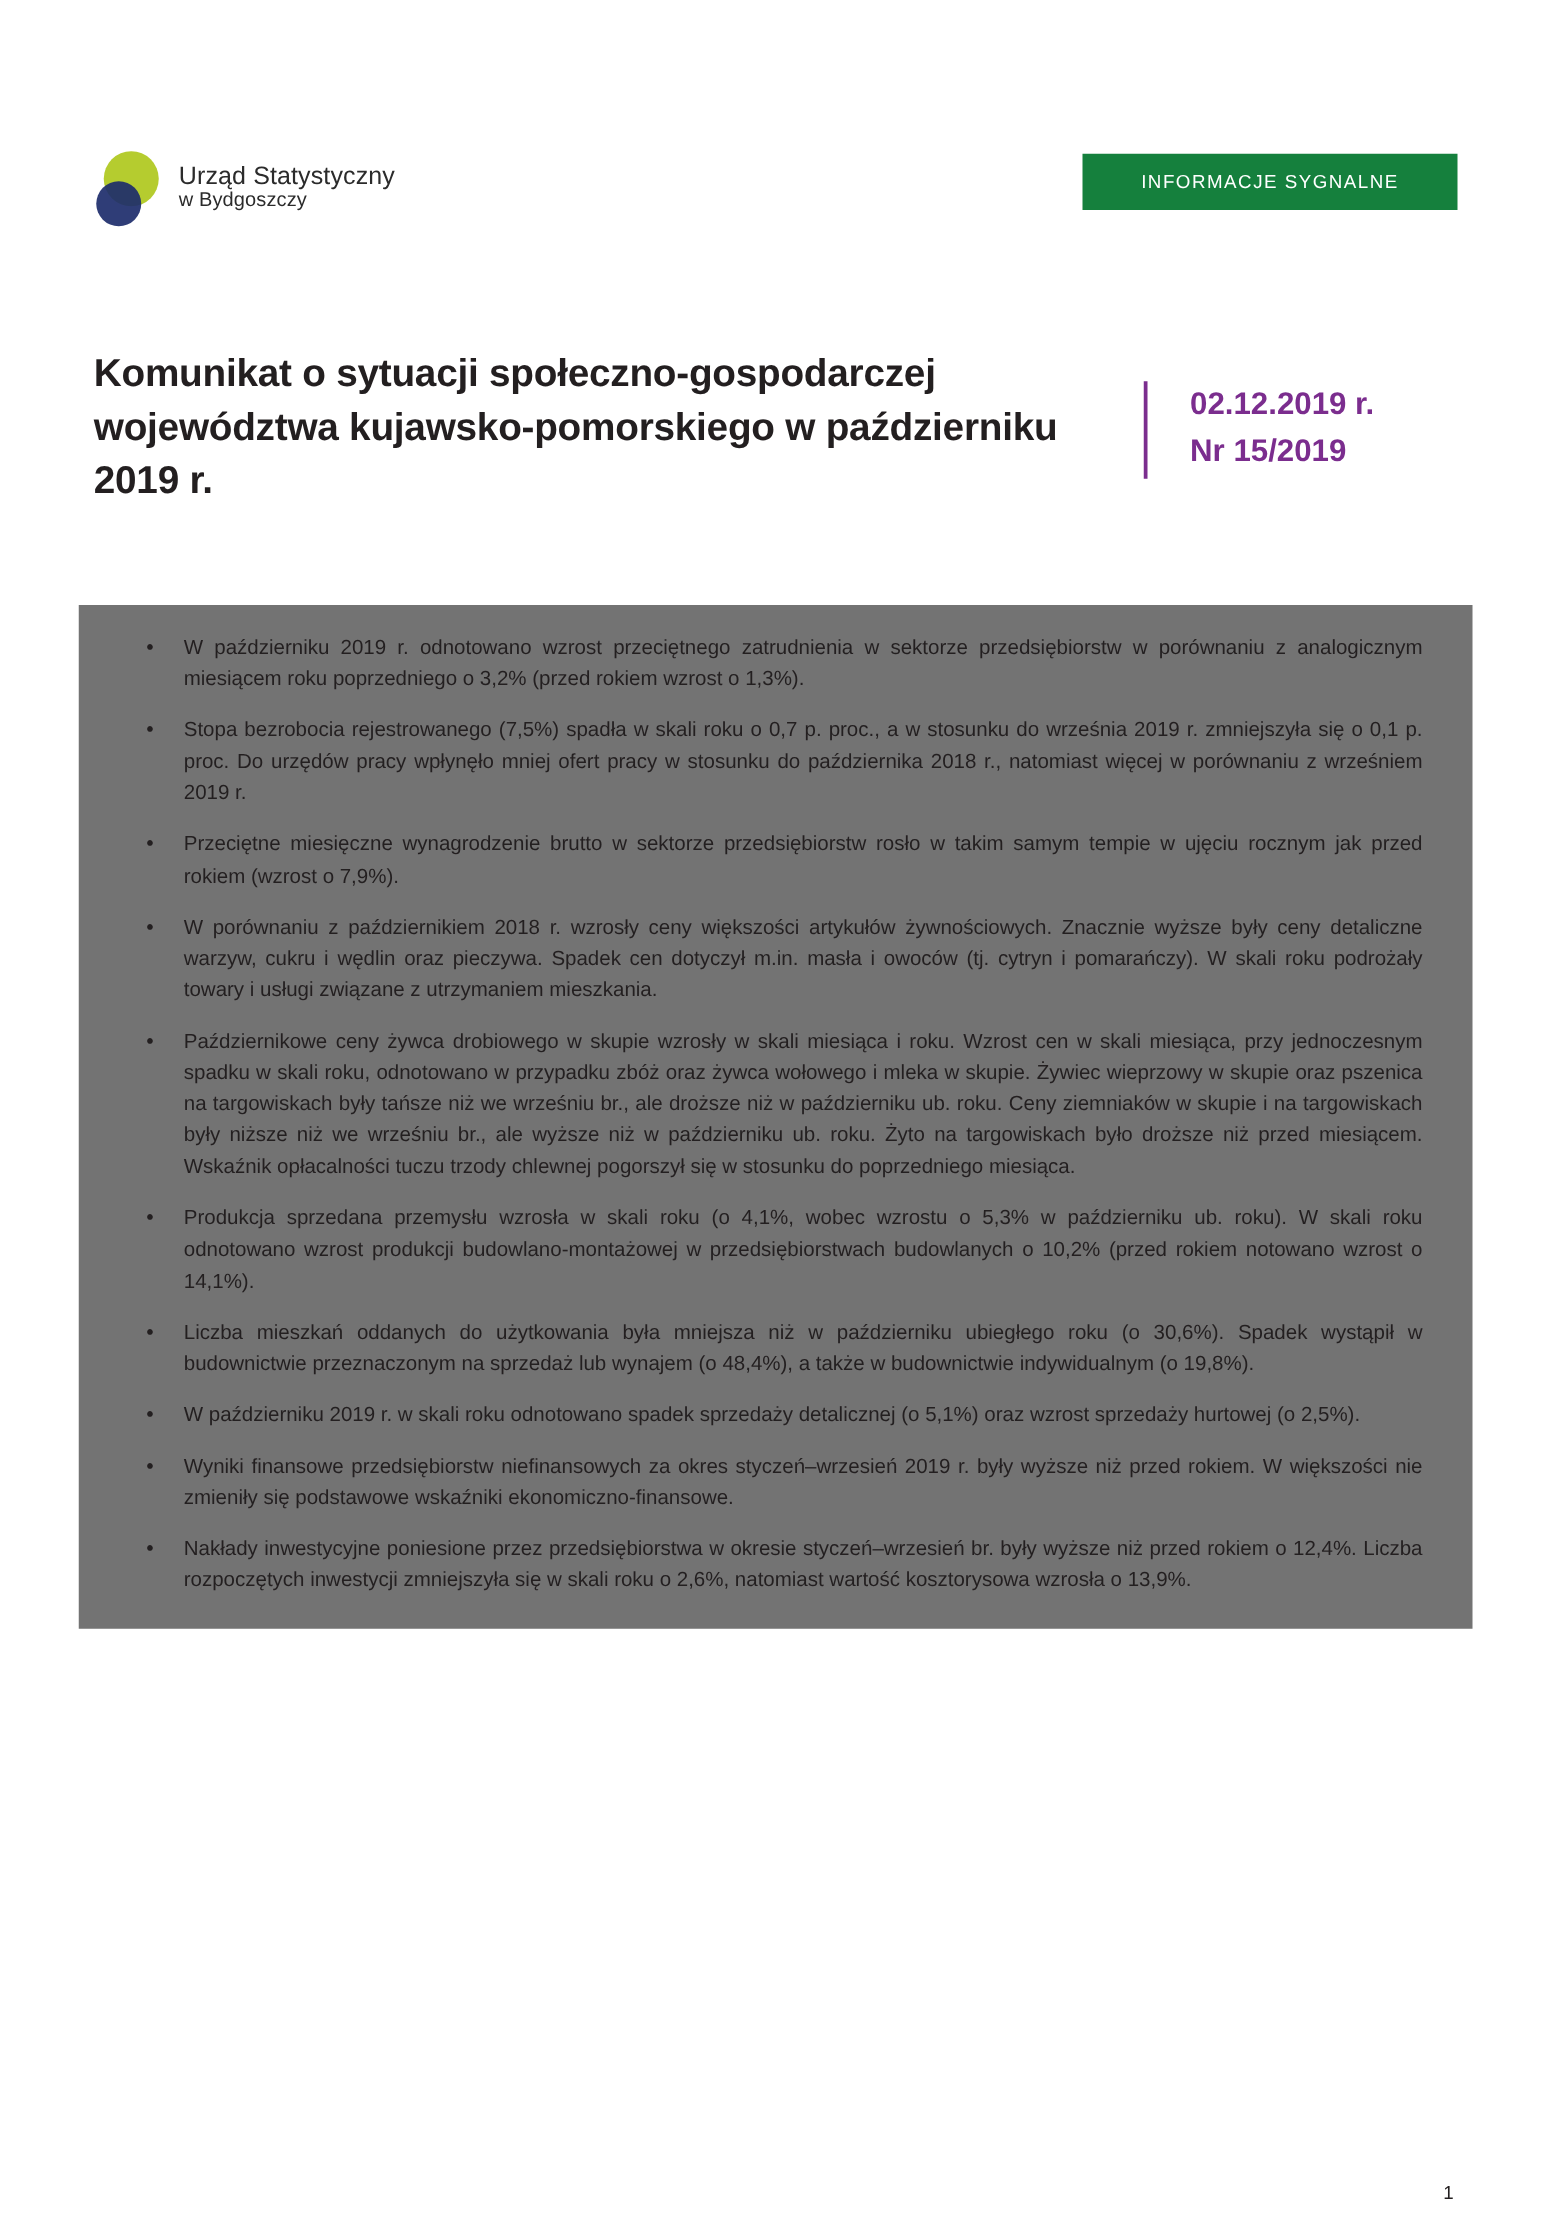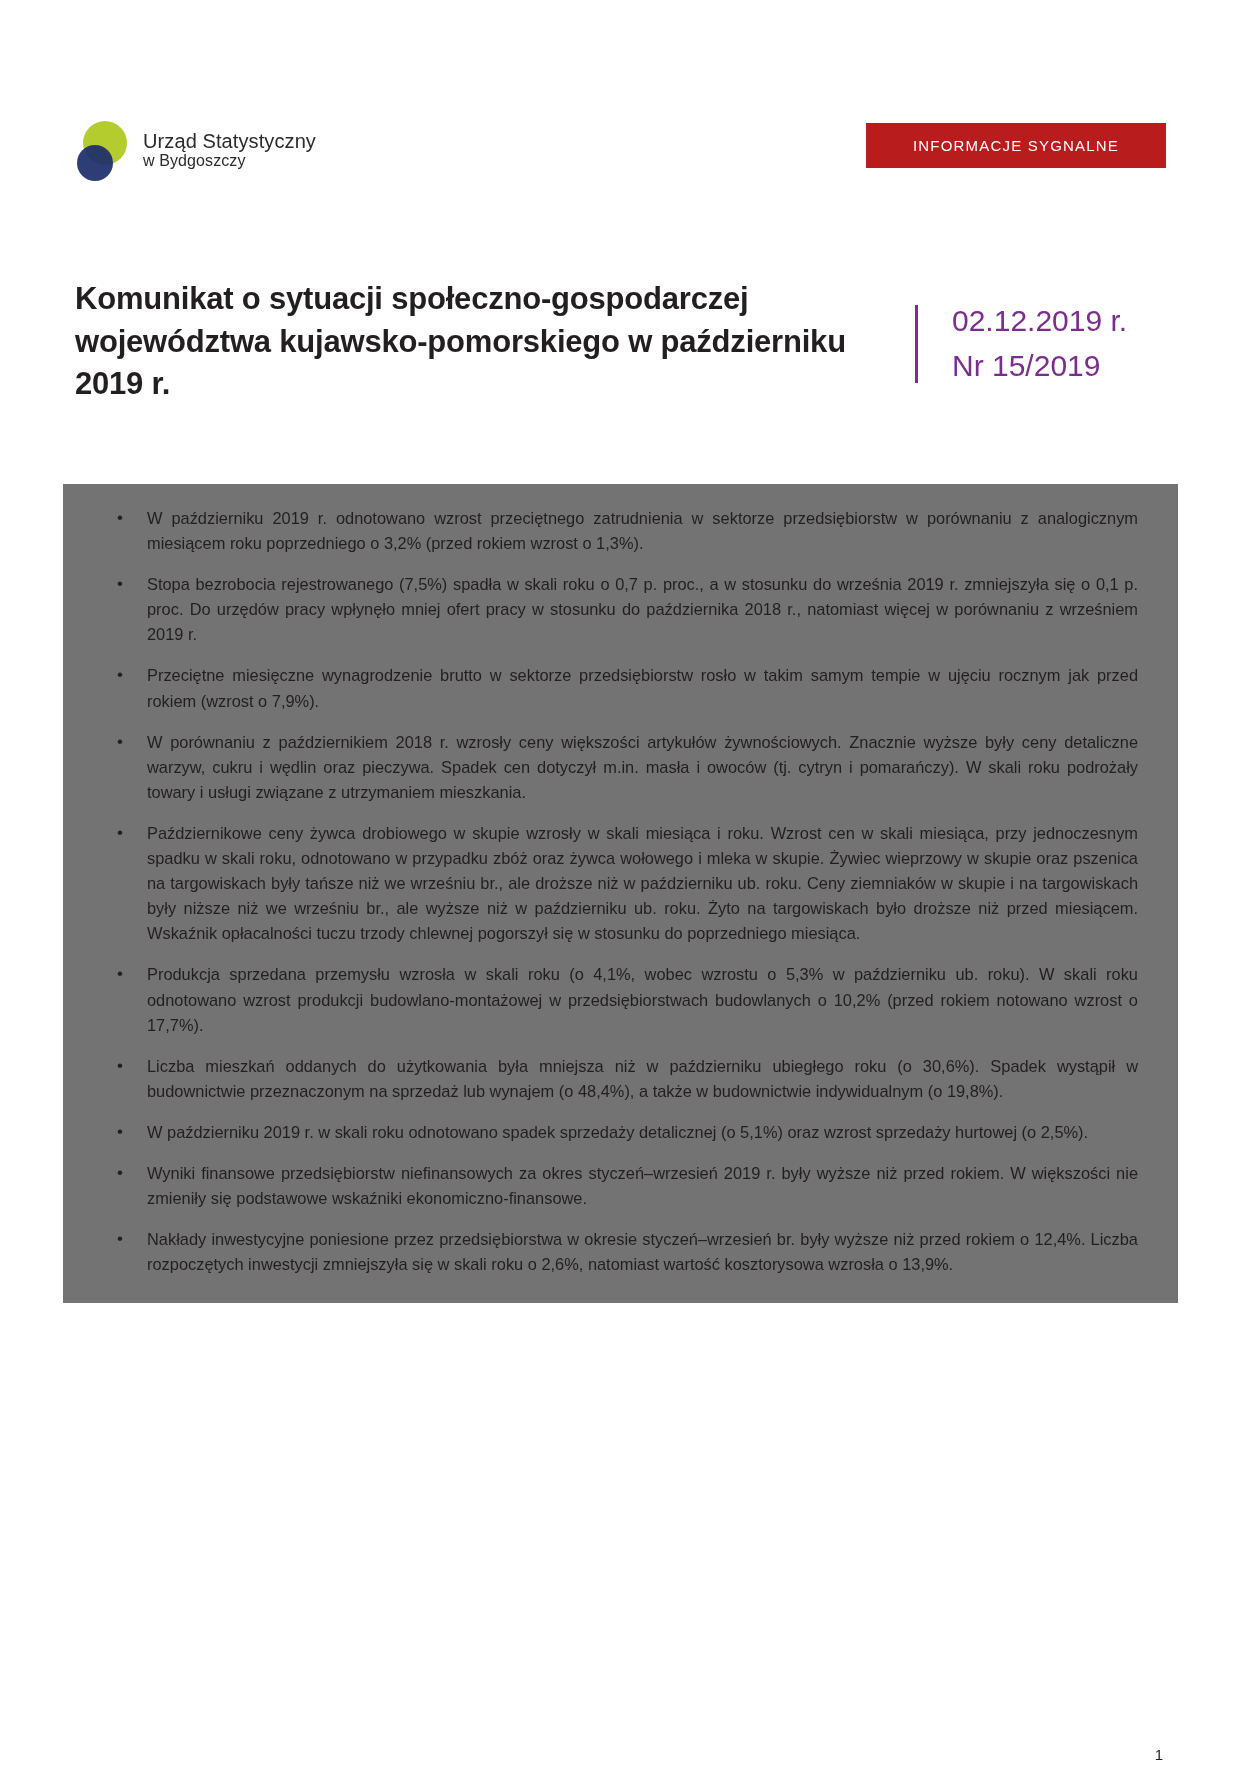--- a/index.html
+++ b/index.html
@@ -78,21 +78,21 @@
   .logo-text .line2 {
     font-size: 16px;
     color: #2b2b2b;
     letter-spacing: 0.1px;
   }
 
   .badge {
     position: absolute;
     right: 0;
     top: 4px;
-    background: #b91c1c;
+    background: #15803d;
     color: #ffffff;
     font-size: 15px;
     letter-spacing: 1.2px;
     padding: 14px 28px 14px 28px;
     width: 300px;
     box-sizing: border-box;
     text-align: center;
     font-weight: normal;
   }
 
@@ -120,23 +120,23 @@
 
   .title-divider {
     width: 3px;
     background: #7b2d8e;
     height: 78px;
     margin-top: 4px;
     margin-right: 34px;
   }
 
   .title-meta {
-    font-size: 30px;
+    font-size: 25px;
     line-height: 1.5;
-    font-weight: normal;
+    font-weight: bold;
     color: #7b2d8e;
     white-space: nowrap;
     padding-top: 2px;
   }
 
   
   .highlights {
     position: absolute;
     top: 437px;
     left: 63px;
@@ -214,21 +214,21 @@
     </div>
   </div>
 
   <div class="highlights">
     <ul class="bullets">
       <li>W październiku 2019 r. odnotowano wzrost przeciętnego zatrudnienia w sektorze przedsiębiorstw w porównaniu z analogicznym miesiącem roku poprzedniego o 3,2% (przed rokiem wzrost o 1,3%).</li>
       <li>Stopa bezrobocia rejestrowanego (7,5%) spadła w skali roku o 0,7 p. proc., a w stosunku do września 2019 r. zmniejszyła się o 0,1 p. proc. Do urzędów pracy wpłynęło mniej ofert pracy w stosunku do października 2018 r., natomiast więcej w porównaniu z wrześniem 2019 r.</li>
       <li>Przeciętne miesięczne wynagrodzenie brutto w sektorze przedsiębiorstw rosło w takim samym tempie w ujęciu rocznym jak przed rokiem (wzrost o 7,9%).</li>
       <li>W porównaniu z październikiem 2018 r. wzrosły ceny większości artykułów żywnościowych. Znacznie wyższe były ceny detaliczne warzyw, cukru i wędlin oraz pieczywa. Spadek cen dotyczył m.in. masła i owoców (tj. cytryn i pomarańczy). W skali roku podrożały towary i usługi związane z utrzymaniem mieszkania.</li>
       <li>Październikowe ceny żywca drobiowego w skupie wzrosły w skali miesiąca i roku. Wzrost cen w skali miesiąca, przy jednoczesnym spadku w skali roku, odnotowano w przypadku zbóż oraz żywca wołowego i mleka w skupie. Żywiec wieprzowy w skupie oraz pszenica na targowiskach były tańsze niż we wrześniu br., ale droższe niż w październiku ub. roku. Ceny ziemniaków w skupie i na targowiskach były niższe niż we wrześniu br., ale wyższe niż w październiku ub. roku. Żyto na targowiskach było droższe niż przed miesiącem. Wskaźnik opłacalności tuczu trzody chlewnej pogorszył się w stosunku do poprzedniego miesiąca.</li>
-      <li>Produkcja sprzedana przemysłu wzrosła w skali roku (o 4,1%, wobec wzrostu o 5,3% w październiku ub. roku). W skali roku odnotowano wzrost produkcji budowlano-montażowej w przedsiębiorstwach budowlanych o 10,2% (przed rokiem notowano wzrost o 17,7%).</li>
+      <li>Produkcja sprzedana przemysłu wzrosła w skali roku (o 4,1%, wobec wzrostu o 5,3% w październiku ub. roku). W skali roku odnotowano wzrost produkcji budowlano-montażowej w przedsiębiorstwach budowlanych o 10,2% (przed rokiem notowano wzrost o 14,1%).</li>
       <li>Liczba mieszkań oddanych do użytkowania była mniejsza niż w październiku ubiegłego roku (o 30,6%). Spadek wystąpił w budownictwie przeznaczonym na sprzedaż lub wynajem (o 48,4%), a także w budownictwie indywidualnym (o 19,8%).</li>
       <li>W październiku 2019 r. w skali roku odnotowano spadek sprzedaży detalicznej (o 5,1%) oraz wzrost sprzedaży hurtowej (o 2,5%).</li>
       <li>Wyniki finansowe przedsiębiorstw niefinansowych za okres styczeń–wrzesień 2019 r. były wyższe niż przed rokiem. W większości nie zmieniły się podstawowe wskaźniki ekonomiczno-finansowe.</li>
       <li>Nakłady inwestycyjne poniesione przez przedsiębiorstwa w okresie styczeń–wrzesień br. były wyższe niż przed rokiem o 12,4%. Liczba rozpoczętych inwestycji zmniejszyła się w skali roku o 2,6%, natomiast wartość kosztorysowa wzrosła o 13,9%.</li>
     </ul>
   </div>
 
   <div class="page-number">1</div>
 
 </div>

